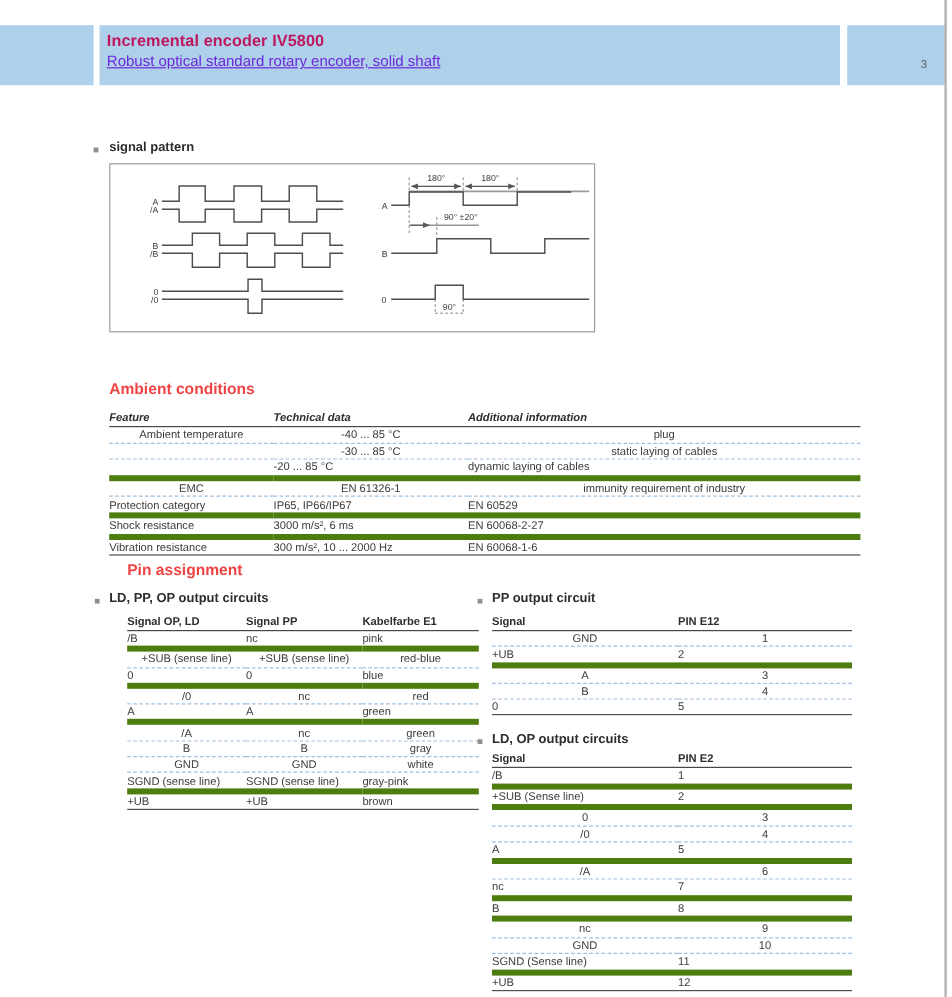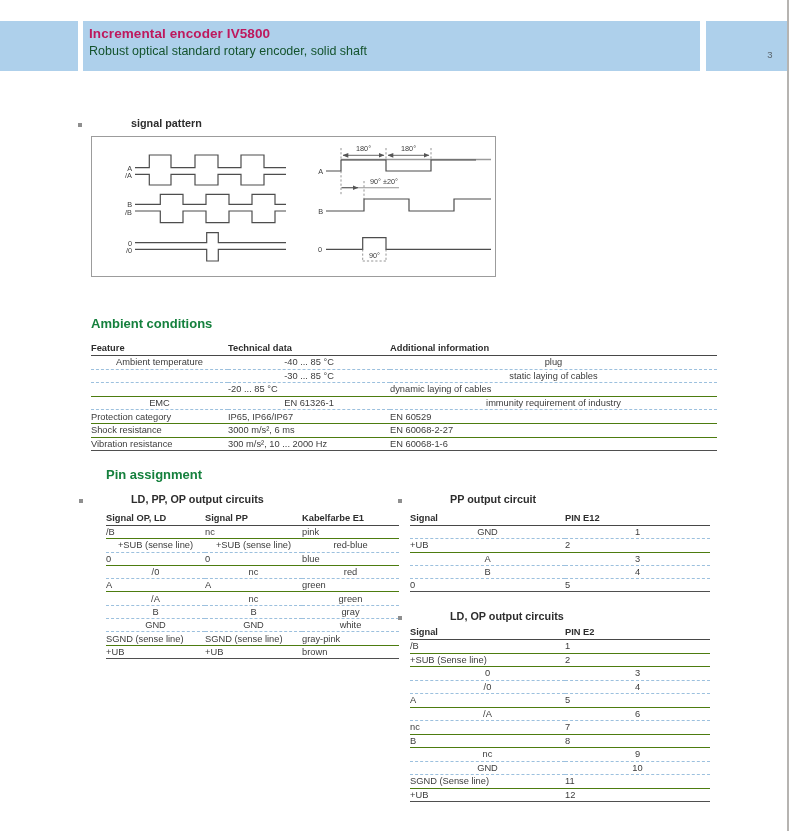--- a/index.html
+++ b/index.html
@@ -4,53 +4,53 @@
 <style>
   html,body { margin:0; padding:0; }
   body {
     width:793px; height:831px; background:#ffffff; position:relative;
     font-family:"Liberation Sans", sans-serif; overflow:hidden;
   }
 
   
   .hdr-block { position:absolute; top:21px; height:50px; background:#aed0eb; }
   .hdr-title { position:absolute; left:89px; top:26px; color:#be185d; font-weight:bold; font-size:13.5px; letter-spacing:0.1px; }
-  .hdr-sub   { position:absolute; left:89px; top:44px; color:#14532d; font-weight:400; font-size:12.5px; }
+  .hdr-sub   { position:absolute; left:89px; top:44px; color:#6d28d9; font-weight:400; font-size:12.5px;text-decoration:underline; }
   .page-num  { position:absolute; left:760px; top:49px; width:20px; text-align:center; color:#5c666e; font-size:9.5px; }
 
   .edge-line { position:absolute; left:787px; top:0; width:2px; height:831px; background:#b6b4b1; }
 
-  .section-h { position:absolute; font-weight:bold; font-size:13px; color:#15803d; }
-  .sub-h     { position:absolute; font-weight:bold; font-size:10.8px; color:#2d2d2d;margin-left:40px; }
+  .section-h { position:absolute; font-weight:bold; font-size:13px; color:#ef4444; }
+  .sub-h     { position:absolute; font-weight:bold; font-size:10.8px; color:#2d2d2d; }
   .bullet    { position:absolute; width:4px; height:4px; background:#8f8f8f; }
 
   .sigbox { position:absolute; left:91px; top:136px; width:403px; height:139px; border:1px solid #9c9c9c; background:#fff; }
   .sigbox svg { display:block; }
   .sigbox text { font-family:"Liberation Sans", sans-serif; font-size:7.3px; fill:#3c3c3c; }
 
   .tbl { position:absolute; }
   .tbl table { border-collapse:collapse; table-layout:fixed; width:100%; }
   .tbl th {
     text-align:left; font-size:9.3px; color:#2e2e2e; padding:0 0 2px 0;
     vertical-align:bottom; border-bottom:1.6px solid #474747; font-weight:bold;
     white-space:nowrap; overflow:hidden;
   }
   .tbl td {
     font-size:9.3px; color:#3c3c3c; padding:0; vertical-align:middle;
     white-space:nowrap; overflow:hidden;
   }
-  .ambient th { height:12px; }
+  .ambient th { height:12px;font-style:italic; }
   .ambient td { height:12.6px; }
   .pins-left th, .pins-pp th { height:16px; }
   .pins-left td, .pins-pp td { height:12.3px; }
   .pins-ldop th { height:13px; }
   .pins-ldop td { height:12.5px; }
 
   tr.sd td { border-bottom:1px dashed #9cc0de;text-align:center; }
-  tr.ss td { border-bottom:1px solid #4d7c0f; }
+  tr.ss td { border-bottom:5px solid #4d7c0f; }
   tr.sl td { border-bottom:1.8px solid #4f4f4f; }
 </style>
 </head>
 <body>
 
 <div class="hdr-block" style="left:0; width:78px;"></div>
 <div class="hdr-block" style="left:83px; width:617px;"></div>
 <div class="hdr-block" style="left:706px; width:82px;"></div>
 <div class="hdr-title">Incremental encoder IV5800</div>
 <div class="hdr-sub">Robust optical standard rotary encoder, solid shaft</div>

